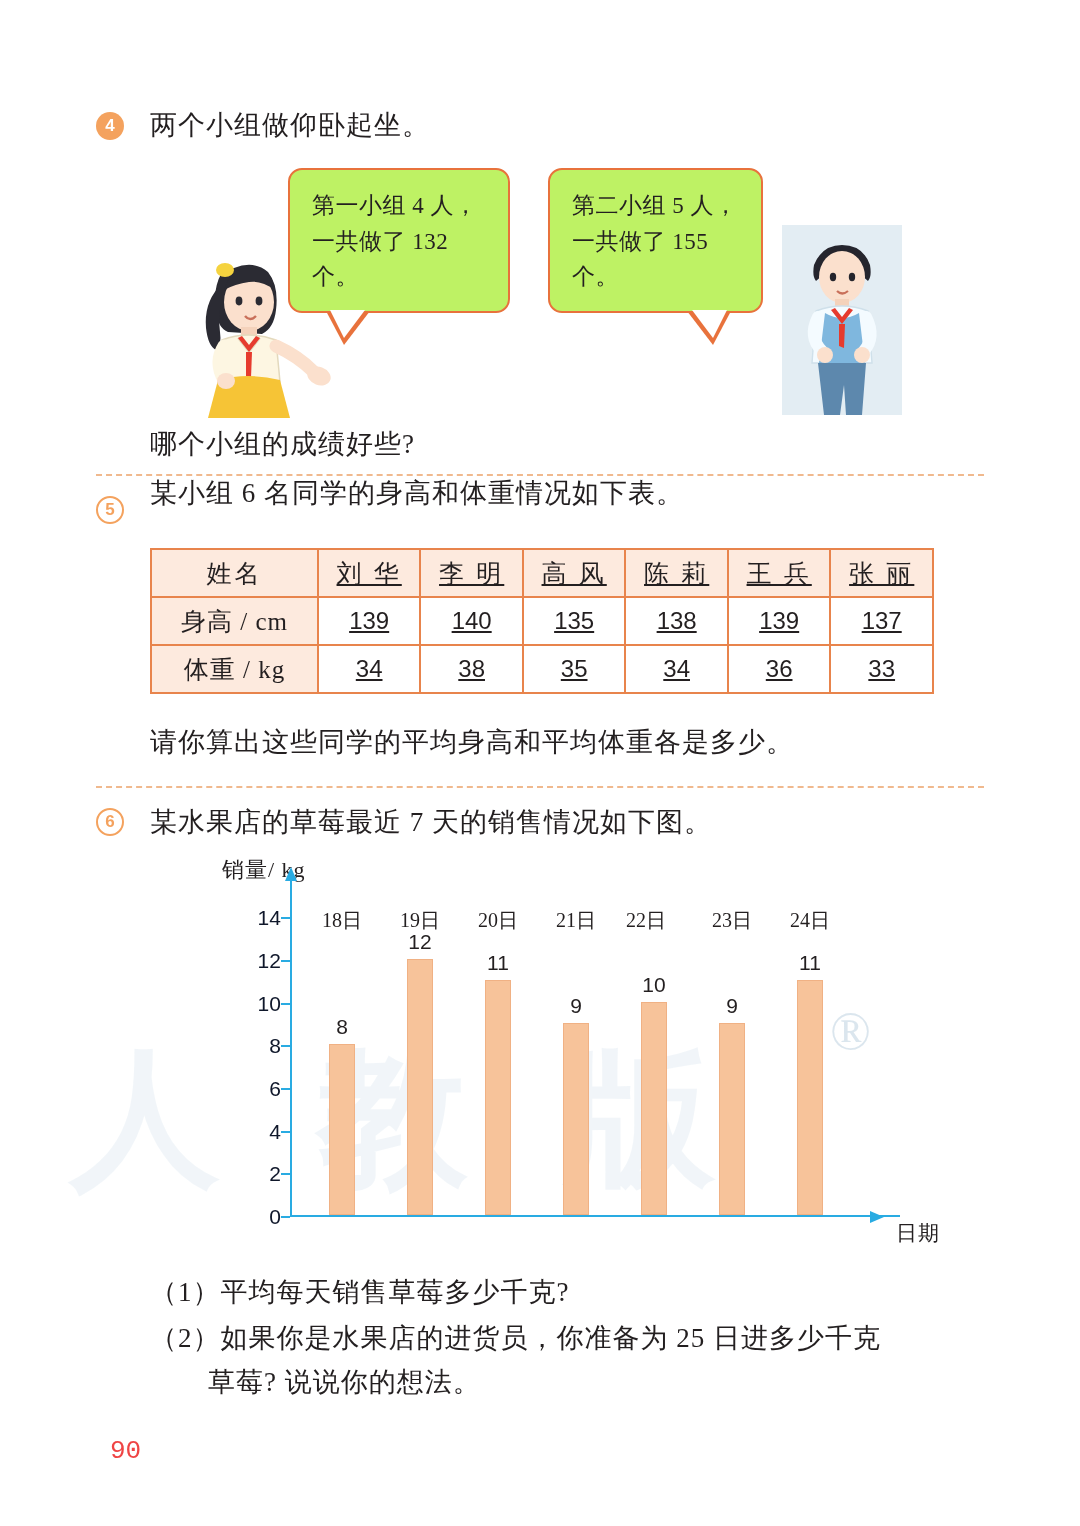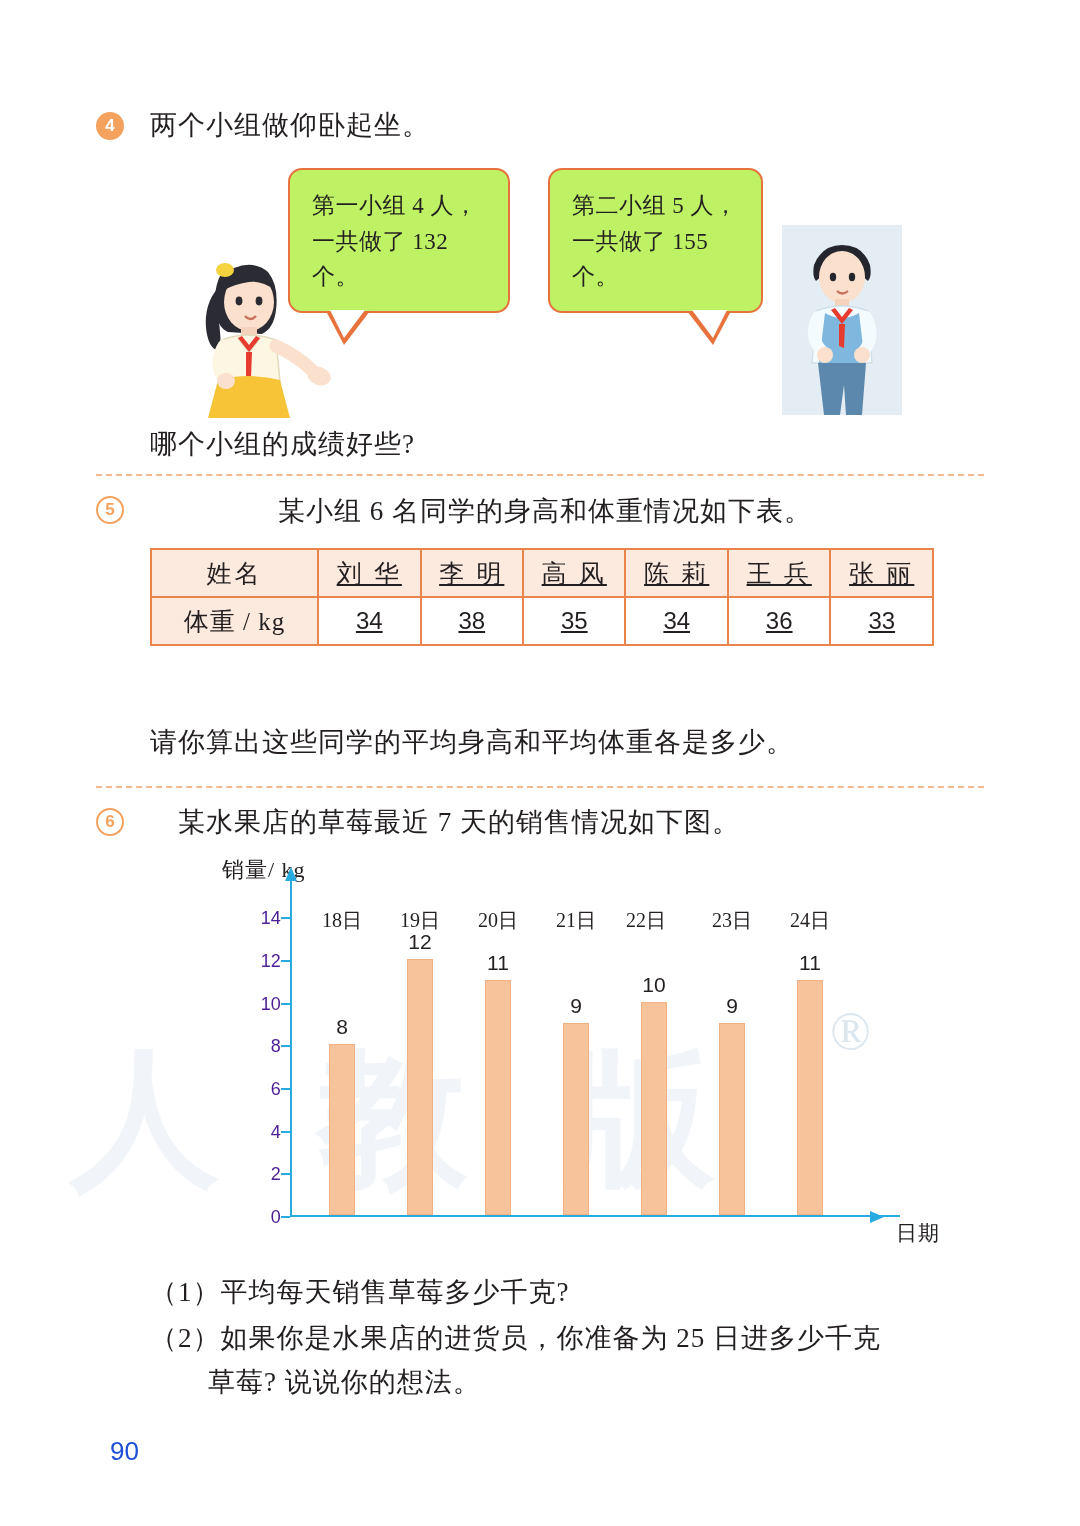--- a/index.html
+++ b/index.html
@@ -212,22 +212,22 @@
   }
   .tick {
     position: absolute;
     left: -9px;
     width: 9px; height: 2px;
     background: #29abe2;
   }
   .tick-label {
     position: absolute;
     right: 102%;
-    font-size: 18px;
-    color: #4c1d95;
+    font-size: 21px;
+    color: #0f172a;
     transform: translateY(-50%);
     white-space: nowrap;
   }
   .bar {
     position: absolute;
     bottom: 2px;
     width: 26px;
     background: #f7c39a;
     border: 1px solid #f0b184;
   }
@@ -248,22 +248,22 @@
     white-space: nowrap;
   }
 
   
   .kid { position: absolute; }
   .page-number {
     position: absolute;
     left: 110px;
     top: 1436px;
     font-size: 26px;
-    font-family: Liberation Sans, sans-serif;
-    color: #1d4ed8;
+    font-family: Liberation Mono, monospace;
+    color: #ef4444;
   }
 </style>
 </head>
 <body>
 
 <div class="page">
 
   <div class="watermark">人  教  版</div>
   <div class="watermark-r">®</div>
 
@@ -348,51 +348,60 @@
 
       <path d="M36 138 l48 0 l-4 52 l-16 0 l-2 -30 l-4 30 l-16 0 z" fill="#5d88ad"></path>
     </svg>
   </div>
 
   <div class="q-text" style="left:150px; top:424px; width:700px;">哪个小组的成绩好些?</div>
 
   <div class="divider" style="top:474px;"></div>
 
   <div class="num-badge badge-hollow" style="left:96px; top:496px;">5</div>
-  <div class="q-text" style="left:150px; top:491px; width:790px;text-align:center;">某小组 6 名同学的身高和体重情况如下表。</div>
+  <div class="q-text" style="left:150px; top:473px; width:790px;">某小组 6 名同学的身高和体重情况如下表。</div>
 
   <table class="data-table">
     <tbody>
         <tr>
       <td class="rowhead">姓名</td>
       <td class="val">刘 华</td>
       <td class="val">李 明</td>
       <td class="val">高 风</td>
       <td class="val">陈 莉</td>
       <td class="val">王 兵</td>
       <td class="val">张 丽</td>
     </tr>
     <tr>
+      <td class="rowhead">身高 / cm</td>
+      <td class="val">139</td>
+      <td class="val">140</td>
+      <td class="val">135</td>
+      <td class="val">138</td>
+      <td class="val">139</td>
+      <td class="val">137</td>
+    </tr>
+    <tr>
       <td class="rowhead">体重 / kg</td>
       <td class="val">34</td>
       <td class="val">38</td>
       <td class="val">35</td>
       <td class="val">34</td>
       <td class="val">36</td>
       <td class="val">33</td>
     </tr>
   </tbody>
     </table>
 
   <div class="q-text" style="left:150px; top:722px; width:820px;">请你算出这些同学的平均身高和平均体重各是多少。</div>
 
   <div class="divider" style="top:786px;"></div>
 
   <div class="num-badge badge-hollow" style="left:96px; top:808px;">6</div>
-  <div class="q-text" style="left:150px; top:802px; width:790px;margin-left:28px;">某水果店的草莓最近 7 天的销售情况如下图。</div>
+  <div class="q-text" style="left:150px; top:802px; width:790px;">某水果店的草莓最近 7 天的销售情况如下图。</div>
 
   <div class="chart-wrap">
     <div class="chart-ylabel">销量/ kg</div>
     <div class="chart-xlabel">日期</div>
     <div class="plot" id="plot">
       <div class="axis-y"></div>
       <div class="axis-y-arrow"></div>
       <div class="axis-x"></div>
       <div class="axis-x-arrow"></div>
     <div class="tick" style="top: 319px;">

